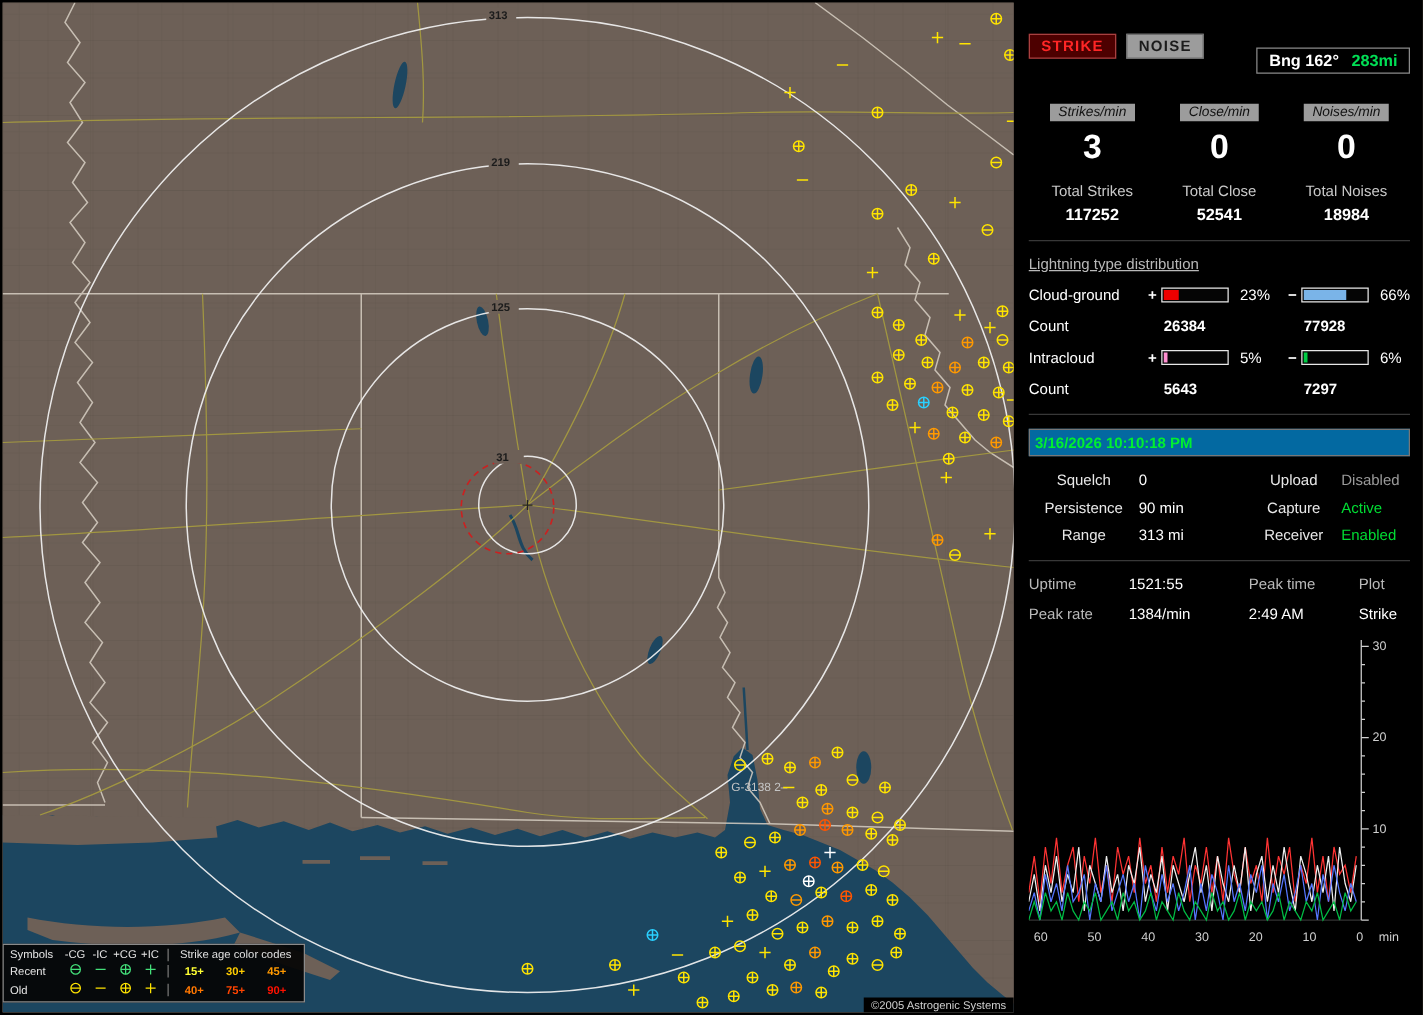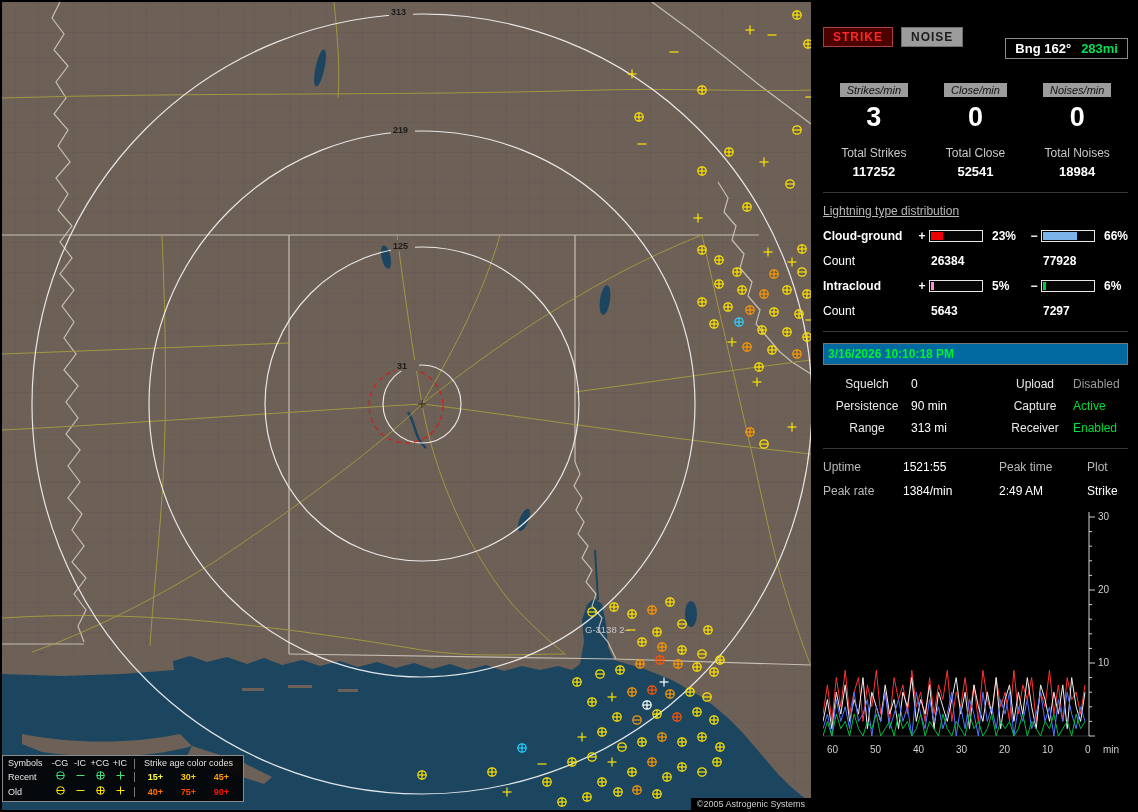--- a/index.html
+++ b/index.html
@@ -31,25 +31,25 @@
   .rates{display:grid;grid-template-columns:1fr 1fr 1fr;margin-top:24px;text-align:center;}
   .rate-chip{background:#9c9c9c;color:#111;font-size:11px;padding:1px 7px;justify-self:center;font-style:italic;}
   .rate-val{font-size:27px;font-weight:bold;color:#fff;margin-top:5px;}
   .total-lbl{color:#c9c9c9;font-size:12px;margin-top:13px;}
   .total-val{color:#fff;font-weight:bold;margin-top:4px;font-size:13px;}
 
   .divider{border-top:1px solid #383838;margin:13px 0 11px 0;}
 
   .dist-title{color:#b9b9b9;text-decoration:underline;font-size:12px;}
   .dist-grid{display:grid;grid-template-columns:92px 14px 58px 40px 14px 58px 38px;align-items:center;row-gap:11px;margin-top:11px;}
-  .dlabel{font-weight:bold;color:#fff;}
+  .dlabel{font-weight:normal;color:#fff;}
   .sign{color:#fff;text-align:center;font-weight:bold;}
   .bar{width:52px;height:10px;border:1px solid #e8e8e8;background:#050505;position:relative;}
   .bar i{position:absolute;left:1px;top:1px;bottom:1px;display:block;}
-  .pct{color:#fff;font-weight:bold;padding-left:5px;}
+  .pct{color:#fff;font-weight:normal;padding-left:5px;}
   .cnt-label{color:#fff;}
   .cnt1{grid-column:3/5;font-weight:bold;color:#fff;padding-left:2px;}
   .cnt2{grid-column:6/8;font-weight:bold;color:#fff;padding-left:2px;}
 
   .datebox{border:1px solid #777;background:#0369a1;color:#00ef30;font-weight:bold;font-size:12px;padding:3px 4px;margin:1px 0 12px 0;}
 
   .settings{display:grid;grid-template-columns:88px 86px 76px 72px;row-gap:8px;font-size:12px;}
   .s-label{color:#e8e8e8;text-align:center;}
   .s-val{color:#fff;}
 

